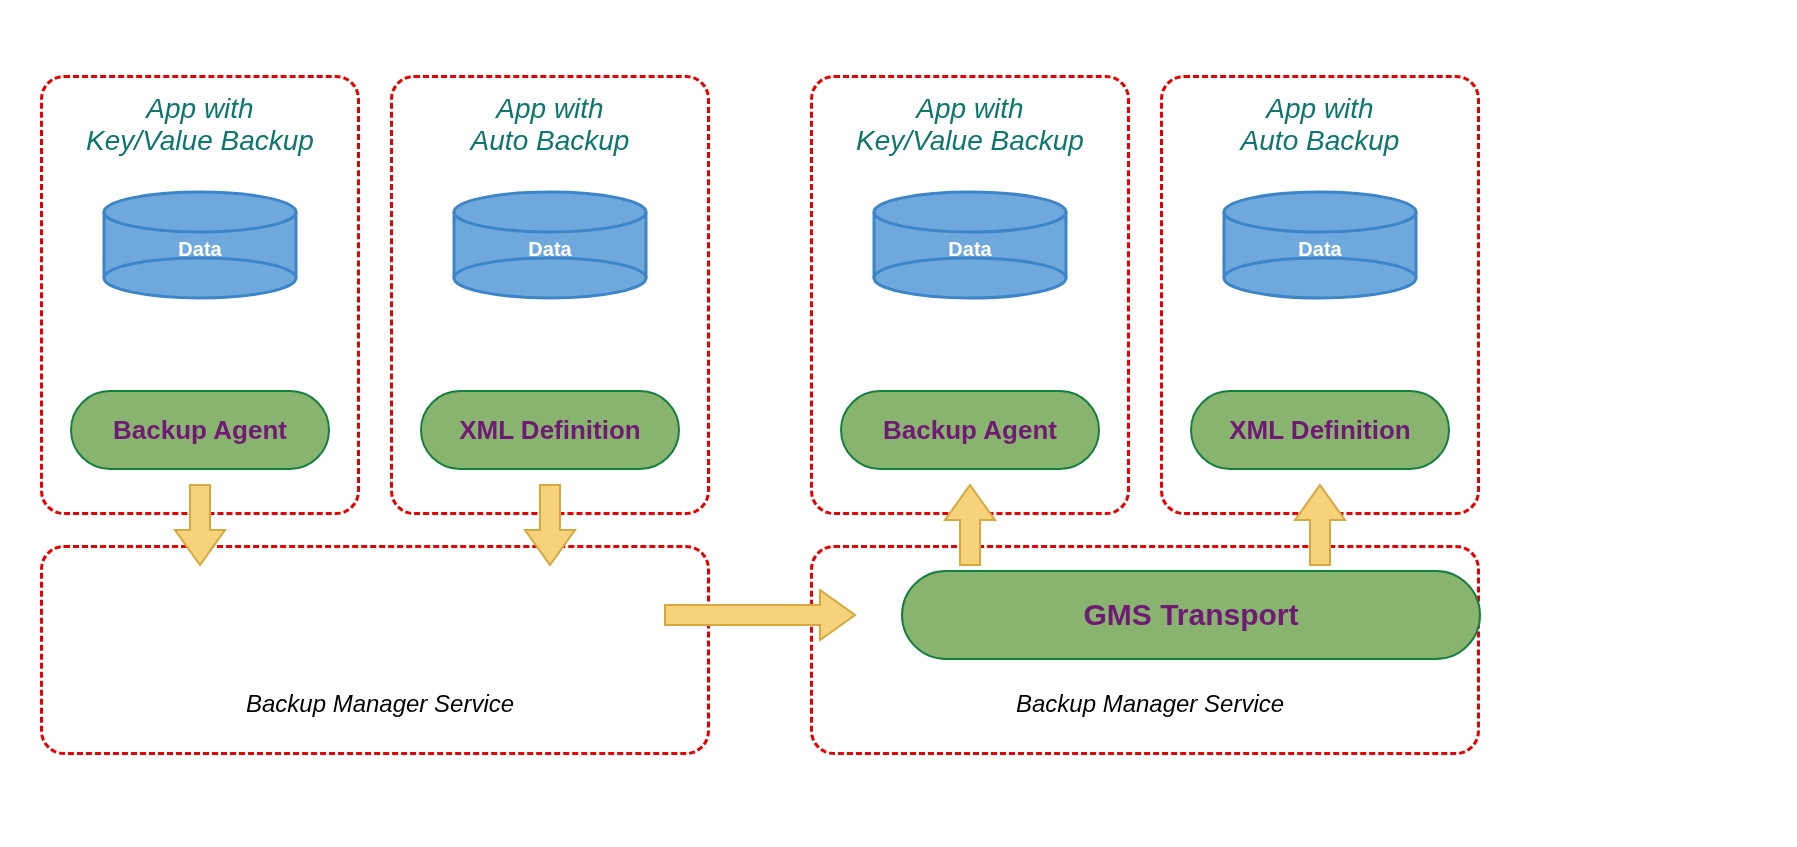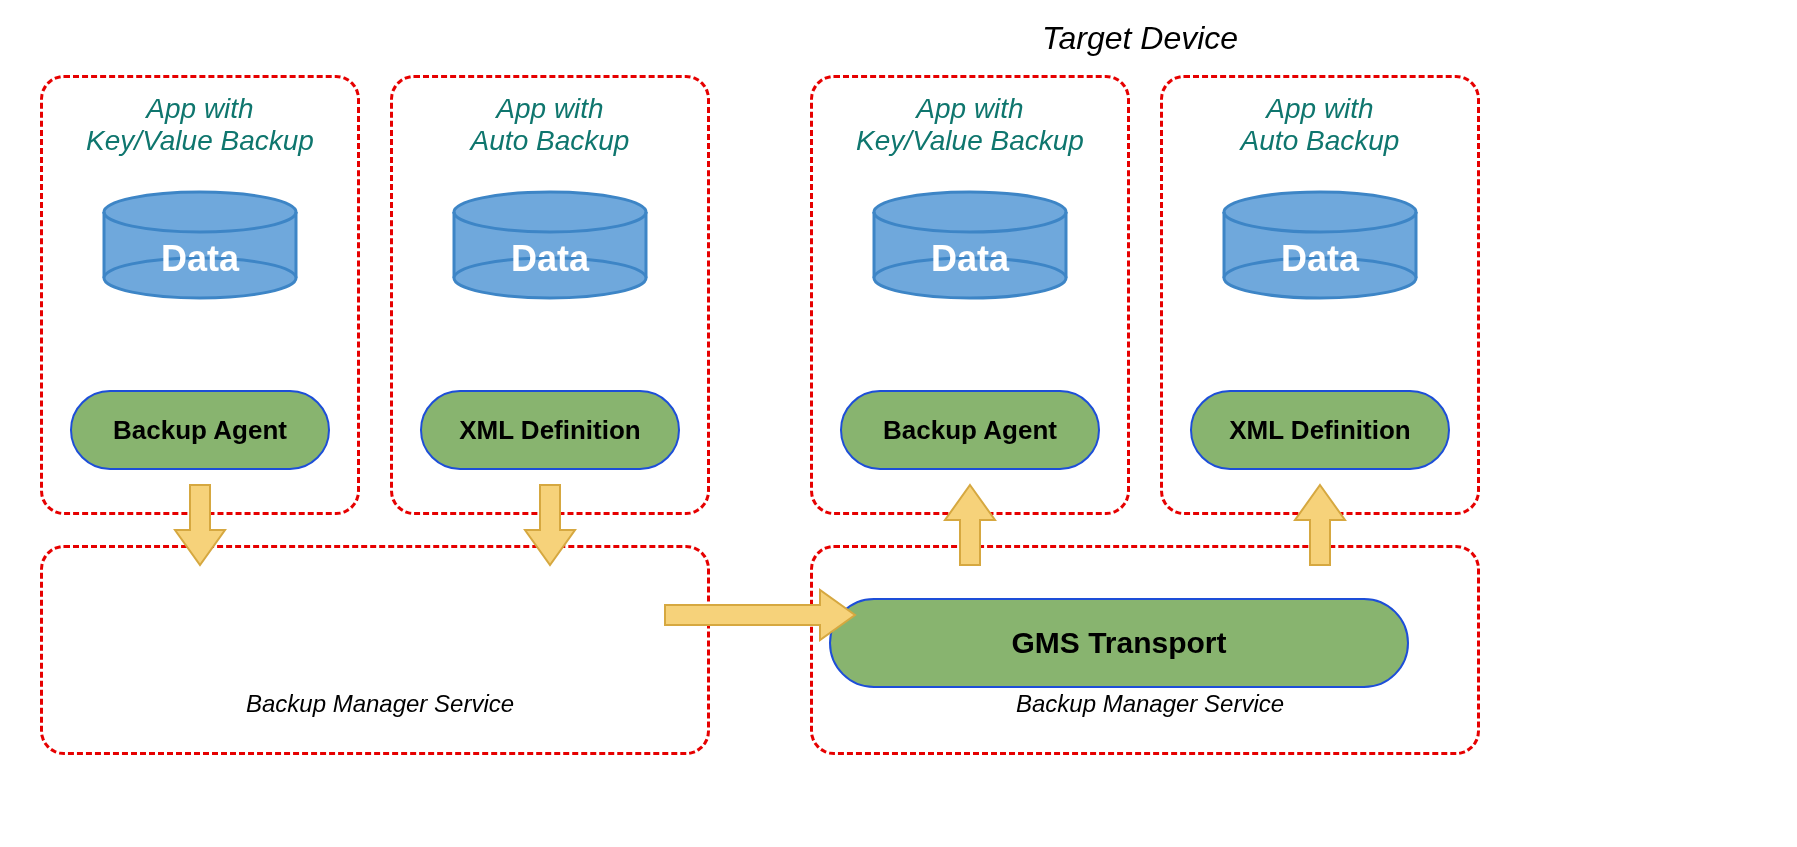--- a/index.html
+++ b/index.html
@@ -40,32 +40,32 @@
     height: 110px;
   }
   .cylinder svg { width: 100%; height: 100%; }
   .cyl-text {
     position: absolute;
     top: 48px;
     left: 0;
     width: 100%;
     text-align: center;
     color: #fff;
-    font-size: 36px;
+    font-size: 20px;
     font-weight: bold;
   }
   .pill {
     position: absolute;
     background: #88b46f;
-    border: 2px solid #1d4ed8;
+    border: 2px solid #15803d;
     border-radius: 999px;
     display: flex;
     align-items: center;
     justify-content: center;
-    color: #000000;
+    color: #701a75;
     font-weight: bold;
   }
   .pill-small {
     width: 260px;
     height: 80px;
     font-size: 26px;
   }
   .pill-large {
     width: 580px;
     height: 90px;
@@ -86,21 +86,20 @@
   .arrow-horiz {
     position: absolute;
     height: 60px;
   }
 </style>
 </head>
 <body>
 
 <div class="canvas">
 
-  <div class="title" style="left:970px; top:0px; width:300px;">Target Device</div>
 
   <div class="dashed-box" style="left:20px; top:55px; width:320px; height:440px;">
     <div class="app-label" style="top:15px;">
       <span>App with</span><br>
       <span>Key/Value Backup</span>
     </div>
   </div>
 
   <div class="dashed-box" style="left:370px; top:55px; width:320px; height:440px;">
     <div class="app-label" style="top:15px;">
@@ -180,21 +179,21 @@
   <div class="pill pill-small" style="left:820px; top:370px;">
     <span>Backup Agent</span>
   </div>
   <div class="pill pill-small" style="left:1170px; top:370px;">
     <span>XML Definition</span>
   </div>
 
   <div class="dashed-box" style="left:20px; top:525px; width:670px; height:210px;"></div>
   <div class="dashed-box" style="left:790px; top:525px; width:670px; height:210px;"></div>
 
-  <div class="pill pill-large" style="left:809px; top:550px;margin-top:28px;">
+  <div class="pill pill-large" style="left:881px; top:550px;">
     <span>GMS Transport</span>
   </div>
 
   <div class="bms-label" style="left:180px; top:670px; width:360px;">Backup Manager Service</div>
   <div class="bms-label" style="left:950px; top:670px; width:360px;">Backup Manager Service</div>
 
   <div class="arrow-vert" style="left:150px; top:460px;">
     <svg viewBox="0 0 60 90">
       <path d="M 20 5 L 40 5 L 40 50 L 55 50 L 30 85 L 5 50 L 20 50 Z" fill="#f6d27a" stroke="#d6a840" stroke-width="2"></path>
     </svg>

